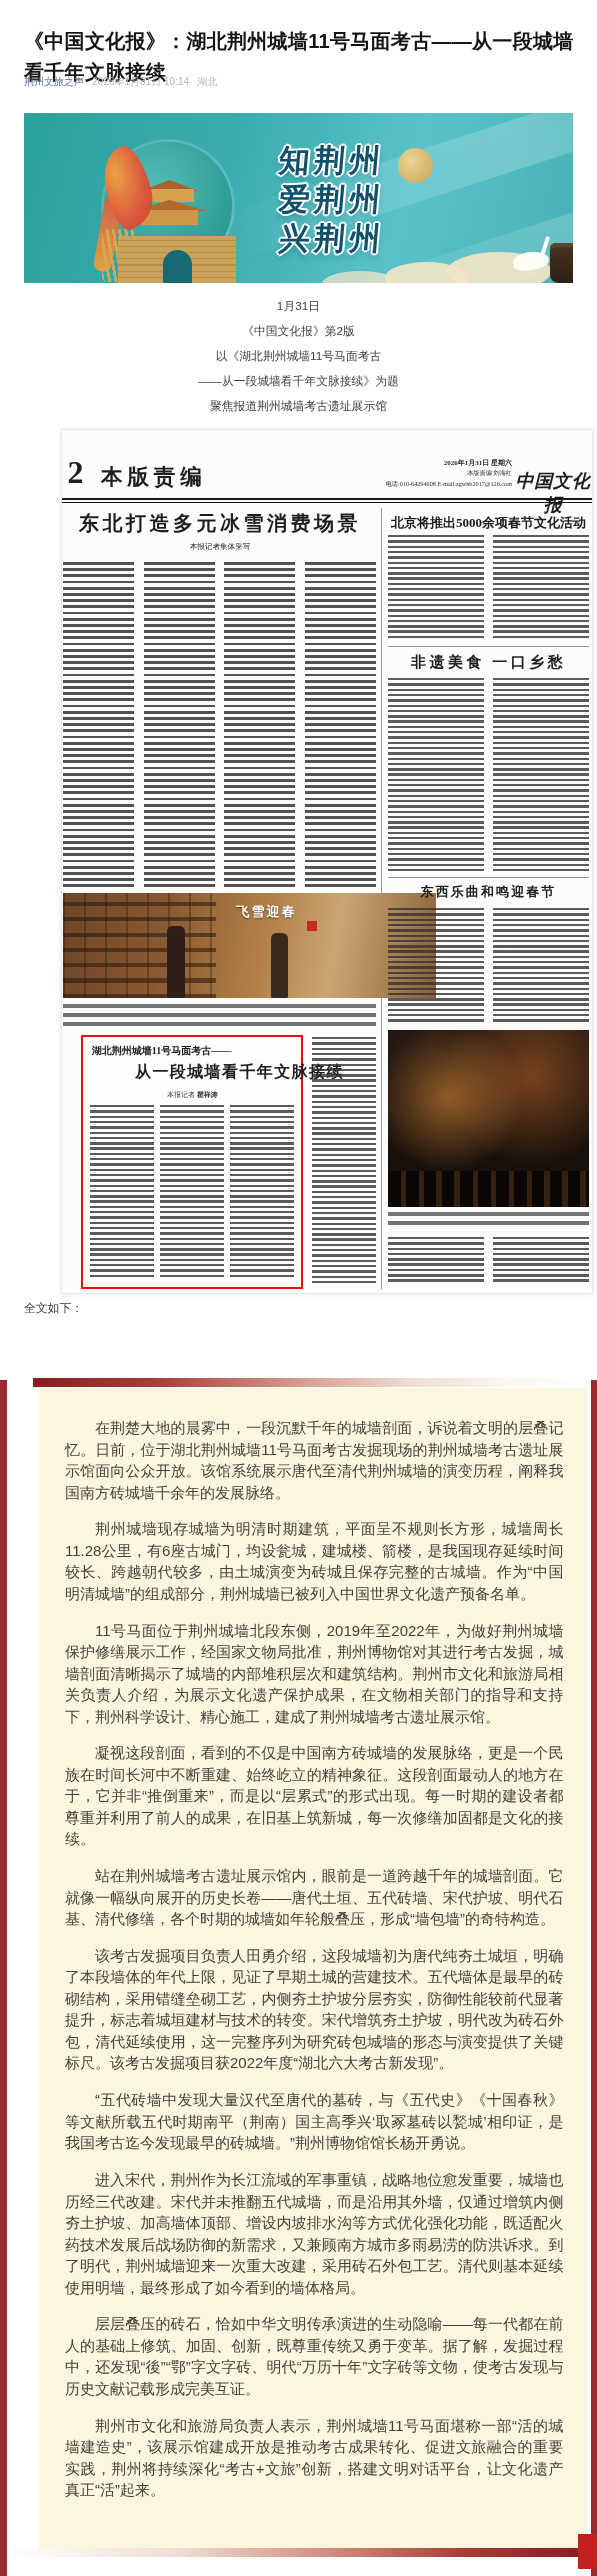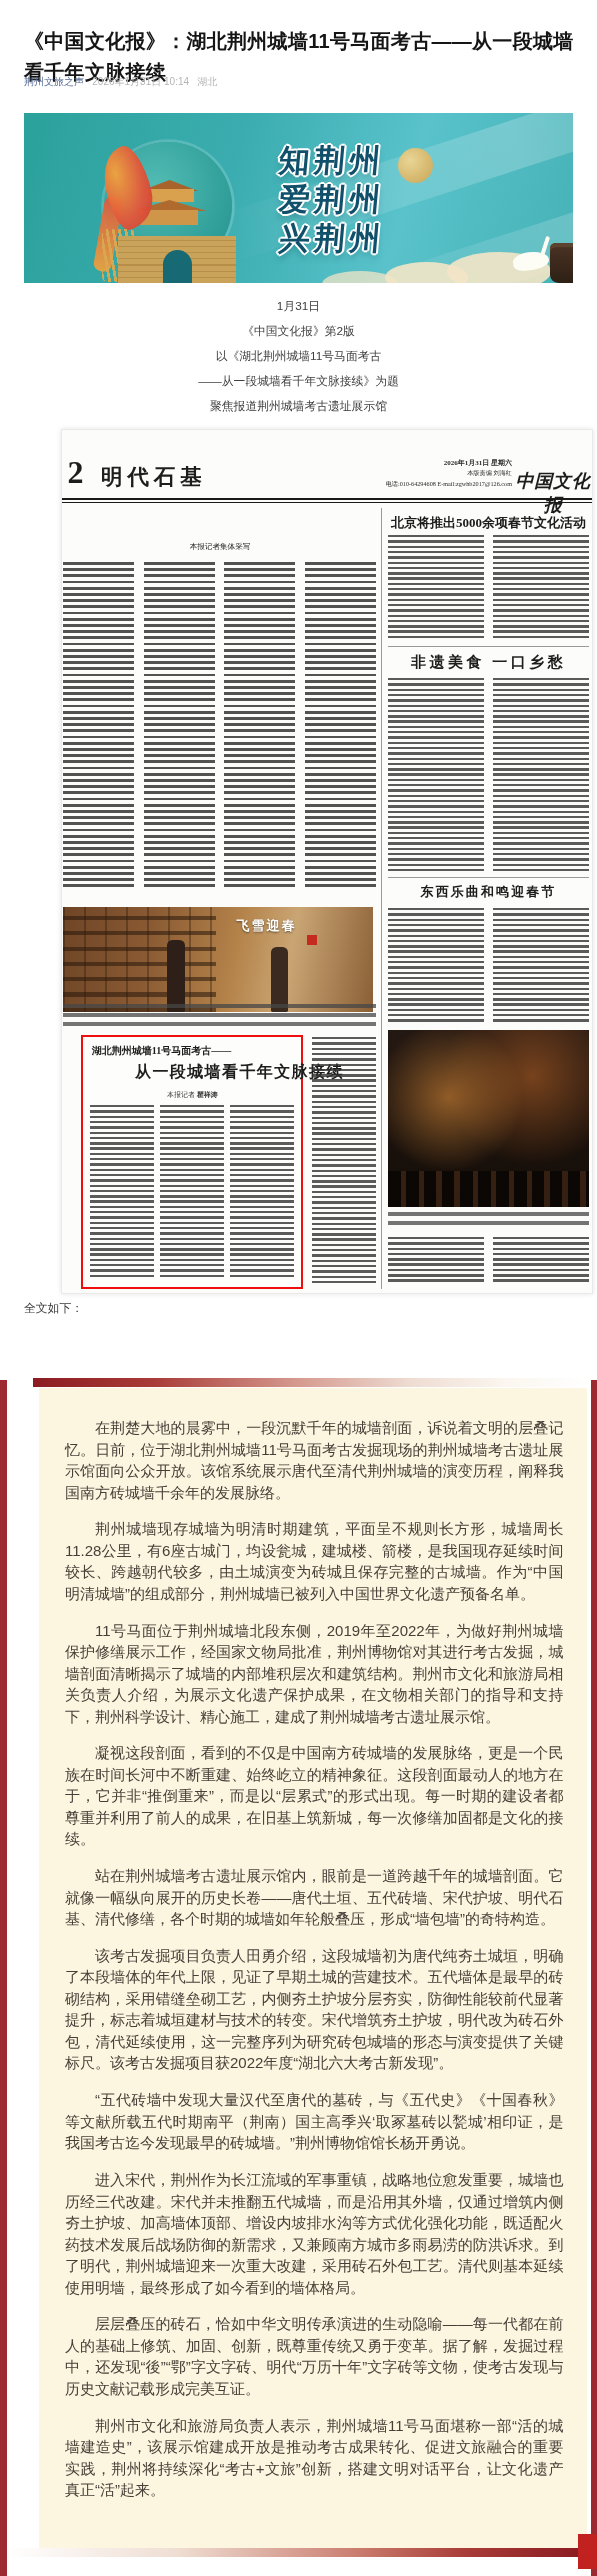--- a/index.html
+++ b/index.html
@@ -53,22 +53,22 @@
   .np-masthead{position:absolute;left:452px;top:39px;width:78px;font-size:18px;font-weight:700;font-style:italic;letter-spacing:0.7px;text-align:center;}
   .np-rule-top{position:absolute;left:0;top:68px;width:530px;height:2.1px;background:#1a1a1a;}
   .np-rule-top2{position:absolute;left:0;top:72px;width:530px;height:0.7px;background:#1a1a1a;}
   .np-vrule{position:absolute;left:319px;top:78px;width:0.7px;height:781px;background:#9a9a9a;}
   .np-h1{position:absolute;left:0;top:80px;width:316px;text-align:center;font-size:20px;font-weight:700;letter-spacing:3.5px;}
   .np-h1-byline{position:absolute;left:0;top:112px;width:316px;text-align:center;font-size:7.6px;color:#222;}
   .tx{background-image:repeating-linear-gradient(180deg,rgba(45,45,45,.82) 0 2.8px,rgba(0,0,0,0) 2.8px 6.2px);}
   .tx-sm{background-image:repeating-linear-gradient(180deg,rgba(50,50,50,.8) 0 2.4px,rgba(0,0,0,0) 2.4px 5.3px);}
   .tx-cap{background-image:repeating-linear-gradient(180deg,rgba(70,70,70,.75) 0 3.5px,rgba(0,0,0,0) 3.5px 9px);}
   .col{position:absolute;}
-  .np-photo1{position:absolute;left:1.4px;top:463px;width:310px;height:105px;overflow:hidden;
-     background:linear-gradient(100deg,#6e4526 0%,#8a5a33 28%,#b4834a 55%,#caa574 72%,#8a5f36 100%);margin-top:14px;}
+  .np-photo1{position:absolute;left:1.4px;top:463px;width:373px;height:105px;overflow:hidden;
+     background:linear-gradient(100deg,#6e4526 0%,#8a5a33 28%,#b4834a 55%,#caa574 72%,#8a5f36 100%);}
   .shelf{position:absolute;left:0;top:0;width:153px;height:105px;
      background:repeating-linear-gradient(0deg,rgba(40,22,10,.55) 0 4.2px,rgba(0,0,0,0) 4.2px 15.3px),
                 repeating-linear-gradient(90deg,rgba(40,22,10,.35) 0 2.1px,rgba(0,0,0,0) 2.1px 21px);}
   .person{position:absolute;background:#2e2019;border-radius:5.5px 5.5px 1.4px 1.4px;}
   .photo1-text{position:absolute;left:173px;top:9.7px;font-size:13px;font-weight:700;color:#fff;letter-spacing:2.1px;text-shadow:0 0.7px 2.1px rgba(0,0,0,.5);font-family:"Liberation Serif",serif;}
   .photo1-seal{position:absolute;left:244px;top:28px;width:9.7px;height:9.7px;background:#c42a1f;}
   .np-caption{position:absolute;left:1.4px;top:574px;width:313px;height:26px;}
   .np-featured{position:absolute;left:19.4px;top:605px;width:218px;height:250px;border:2.1px solid #f00d0d;background:#fdfdfc;}
   .np-f-kicker{position:absolute;left:8.3px;top:7px;font-size:10px;font-weight:700;}
   .np-f-headline{position:absolute;left:0;top:25px;width:100%;text-align:center;font-size:16px;font-weight:700;letter-spacing:1.4px;padding-left:47px;}
@@ -139,31 +139,32 @@
   <div class="intro">
       <div>1月31日</div>
       <div>《中国文化报》第2版</div>
       <div>以《湖北荆州城墙11号马面考古</div>
       <div>——从一段城墙看千年文脉接续》为题</div>
       <div>聚焦报道荆州城墙考古遗址展示馆</div>
     </div>
 
   <div class="newspaper">
     <div class="np-pagenum">2</div>
-    <div class="np-section">明代石基</div>
+    <div class="np-section">本版责编</div>
     <div class="np-info">
         <div>2026年1月31日 星期六</div>
         <div>本版责编 刘海红</div>
         <div>电话:010-64294608  E-mail:zgwhb2017@126.com</div>
       </div>
     <div class="np-masthead">中国文化报</div>
     <div class="np-rule-top"></div>
     <div class="np-rule-top2"></div>
     <div class="np-vrule"></div>
 
+    <div class="np-h1">东北打造多元冰雪消费场景</div>
     <div class="np-h1-byline">本报记者集体采写</div>
     <div class="col tx" style="left:1.4px;top:132px;width:71px;height:325px;"></div>
     <div class="col tx" style="left:82px;top:132px;width:71px;height:325px;"></div>
     <div class="col tx" style="left:162px;top:132px;width:71px;height:325px;"></div>
     <div class="col tx" style="left:243px;top:132px;width:71px;height:325px;"></div>
 
     <div class="np-photo1">
       <div class="shelf"></div>
       <div class="person" style="left:104px;top:33px;width:18px;height:72px;"></div>
       <div class="person" style="left:208px;top:40px;width:16.6px;height:65px;background:#3a2a20;"></div>

